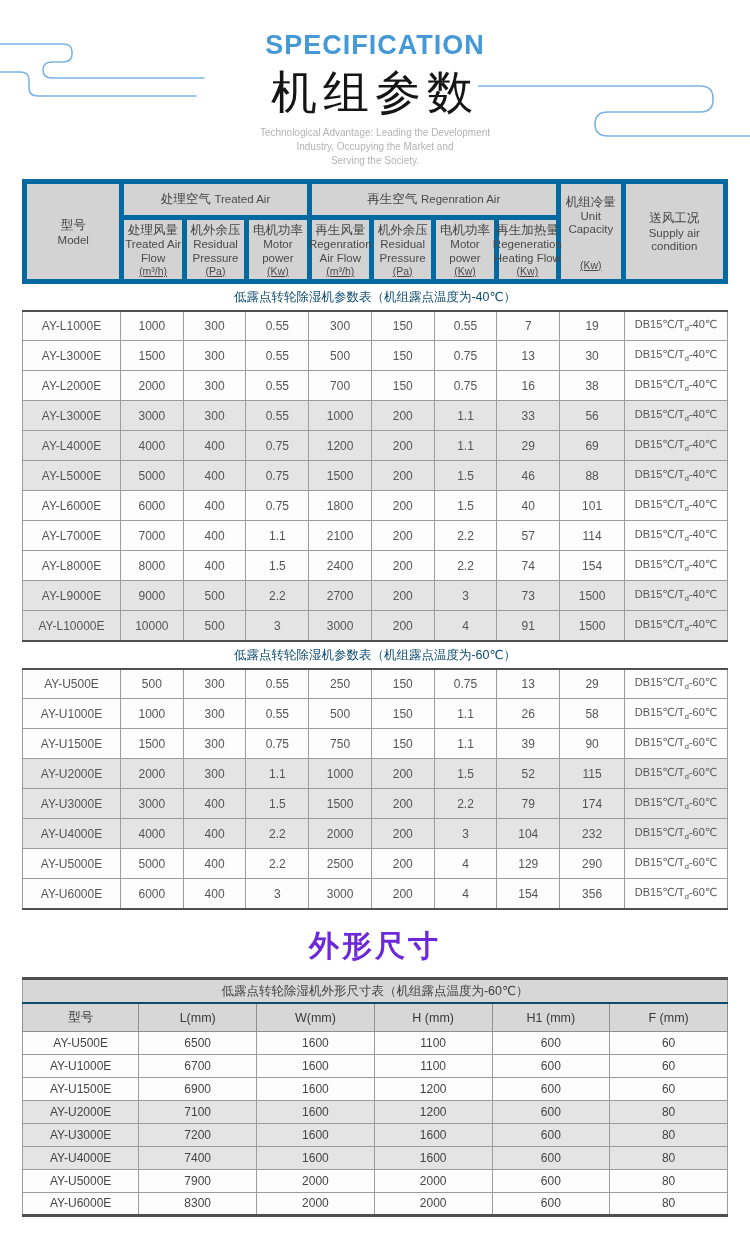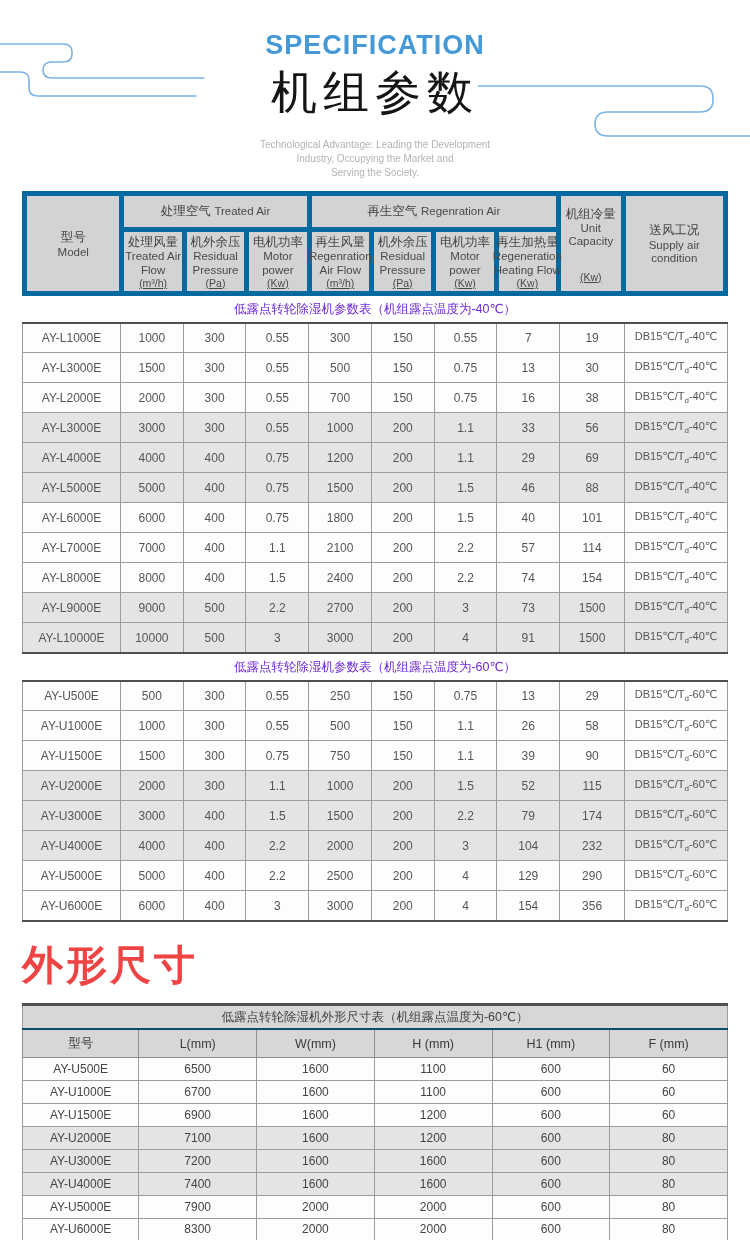--- a/index.html
+++ b/index.html
@@ -9,21 +9,21 @@
   
   .cloud { position: absolute; pointer-events: none; }
   .cloud path { fill: none; stroke: #7db3e2; stroke-width: 1.6; stroke-linecap: round; }
   .cloud-left  { top: 40px; left: 0; }
   .cloud-right { top: 72px; right: 0; }
 
   
   .hero { padding-top: 30px; text-align: center; }
   .hero-eyebrow { font-size: 27px; font-weight: bold; color: #4499d6; letter-spacing: 1px; }
   .hero-title { font-size: 46px; font-weight: 500; color: #151515; letter-spacing: 6px; margin-top: 1px; }
-  .hero-sub { margin-top: 14px; font-size: 10px; line-height: 1.38; color: #b3b3b3; }
+  .hero-sub { margin-top: 2px; font-size: 10px; line-height: 1.38; color: #b3b3b3; }
 
   
   .tables { width: 706px; margin: 12px auto 0; }
   table { width: 100%; border-collapse: collapse; table-layout: fixed; }
 
   
   .spec-head { border-top: 3px solid #4f4f4f; border-bottom: 2px solid #4f4f4f;
                border-left: 1px solid #9c9c9c; border-right: 1px solid #9c9c9c; }
   .spec-head th { background: #d3d3d3; border: 5px solid #0369a1; color: #4a4a4a;
                   font-weight: 400; text-align: center; vertical-align: middle; }
@@ -31,34 +31,34 @@
   .sub-row th { height: 57px; font-size: 12px; }
   .zh { font-size: 12.5px; color: #444; }
   .en { font-size: 11.5px; color: #4a4a4a; line-height: 1.15; }
   .unit { font-size: 10.5px; color: #4a4a4a; text-decoration: underline; }
   .stack { display: flex; flex-direction: column; justify-content: space-between; align-items: center;
            min-height: 51px; padding: 3px 0 2px; }
   .stack-tall { min-height: 86px; padding: 6px 0 4px; }
   .mid-lines { line-height: 1.2; }
 
   
-  .band { height: 26px; line-height: 26px; text-align: center; font-size: 12.5px; color: #6d28d9; background: #fff; }
+  .band { height: 26px; line-height: 26px; text-align: center; font-size: 12.5px; color: #0c4a6e; background: #fff; }
 
   
   .spec-data { border-top: 2px solid #4f4f4f; border-bottom: 2px solid #4f4f4f;
                border-left: 1px solid #9c9c9c; border-right: 1px solid #9c9c9c; }
   .spec-data td { height: 30px; border: 1px solid #9c9c9c; text-align: center;
                   font-size: 12px; color: #555; background: #fdfdfd; }
   .spec-data tr.shaded td { background: #e4e4e4; }
   .spec-data td.cond { font-size: 11px; }
   .spec-data td.cond sub, .dims-table sub { font-size: 8px; }
 
   
-  .dims-title { margin: 16px 0 10px; text-align: left; font-size: 41px; font-weight: bold;
-                color: #ef4444; letter-spacing: 3px; }
+  .dims-title { margin: 16px 0 10px; text-align: center; font-size: 30px; font-weight: bold;
+                color: #6d28d9; letter-spacing: 3px; }
   .dims-table { border-top: 3px solid #4f4f4f; border-bottom: 3px solid #4f4f4f;
                 border-left: 1px solid #9c9c9c; border-right: 1px solid #9c9c9c; }
   .dims-band-row th { height: 25px; background: #d7d7d7; font-weight: 400; font-size: 12.5px;
                       color: #3f3f3f; border-bottom: 2px solid #0c4a6e; }
   .dims-head-row th { height: 28px; background: #d7d7d7; font-weight: 400; font-size: 12.5px;
                       color: #3a3a3a; border: 1px solid #8f8f8f; }
   .dims-table td { height: 23px; border: 1px solid #9c9c9c; text-align: center;
                    font-size: 12px; color: #444; background: #fdfdfd; }
   .dims-table tr.shaded td { background: #e4e4e4; }
 </style>

